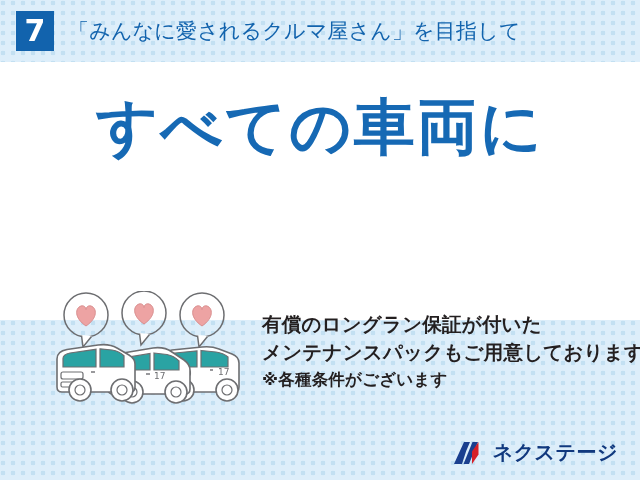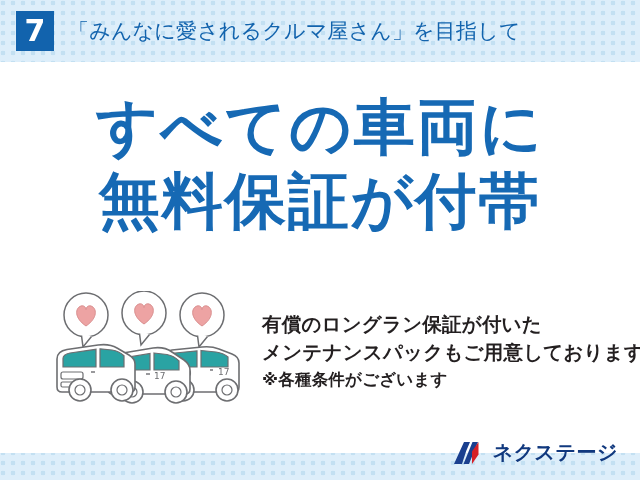--- a/index.html
+++ b/index.html
@@ -59,21 +59,21 @@
     letter-spacing: 0.2px;
     white-space: nowrap;
   }
 
   
   .card {
     position: absolute;
     left: 0;
     top: 62px;
     width: 640px;
-    height: 391px;
+    height: 258px;
     background: #ffffff;
   }
 
   .headline {
     position: absolute;
     left: 0;
     top: 28px;
     width: 640px;
     text-align: center;
     color: #1669b4;
@@ -158,21 +158,20 @@
 
   <div class="header">
     <div class="header-badge">7</div>
     <div class="header-title">「みんなに愛されるクルマ屋さん」を目指して</div>
   </div>
 
   <div class="card">
 
     <div class="headline">
       <span class="hl-line">すべての車両に</span>
-      <span class="hl-line">無料保証が付帯</span>
     </div>
 
     <div class="lower">
 
       <div class="cars-art">
         <svg width="200" height="118" viewBox="0 0 200 118">
 
           <g fill="none" stroke="#6d6e71" stroke-width="1.5">
 
             <g>

